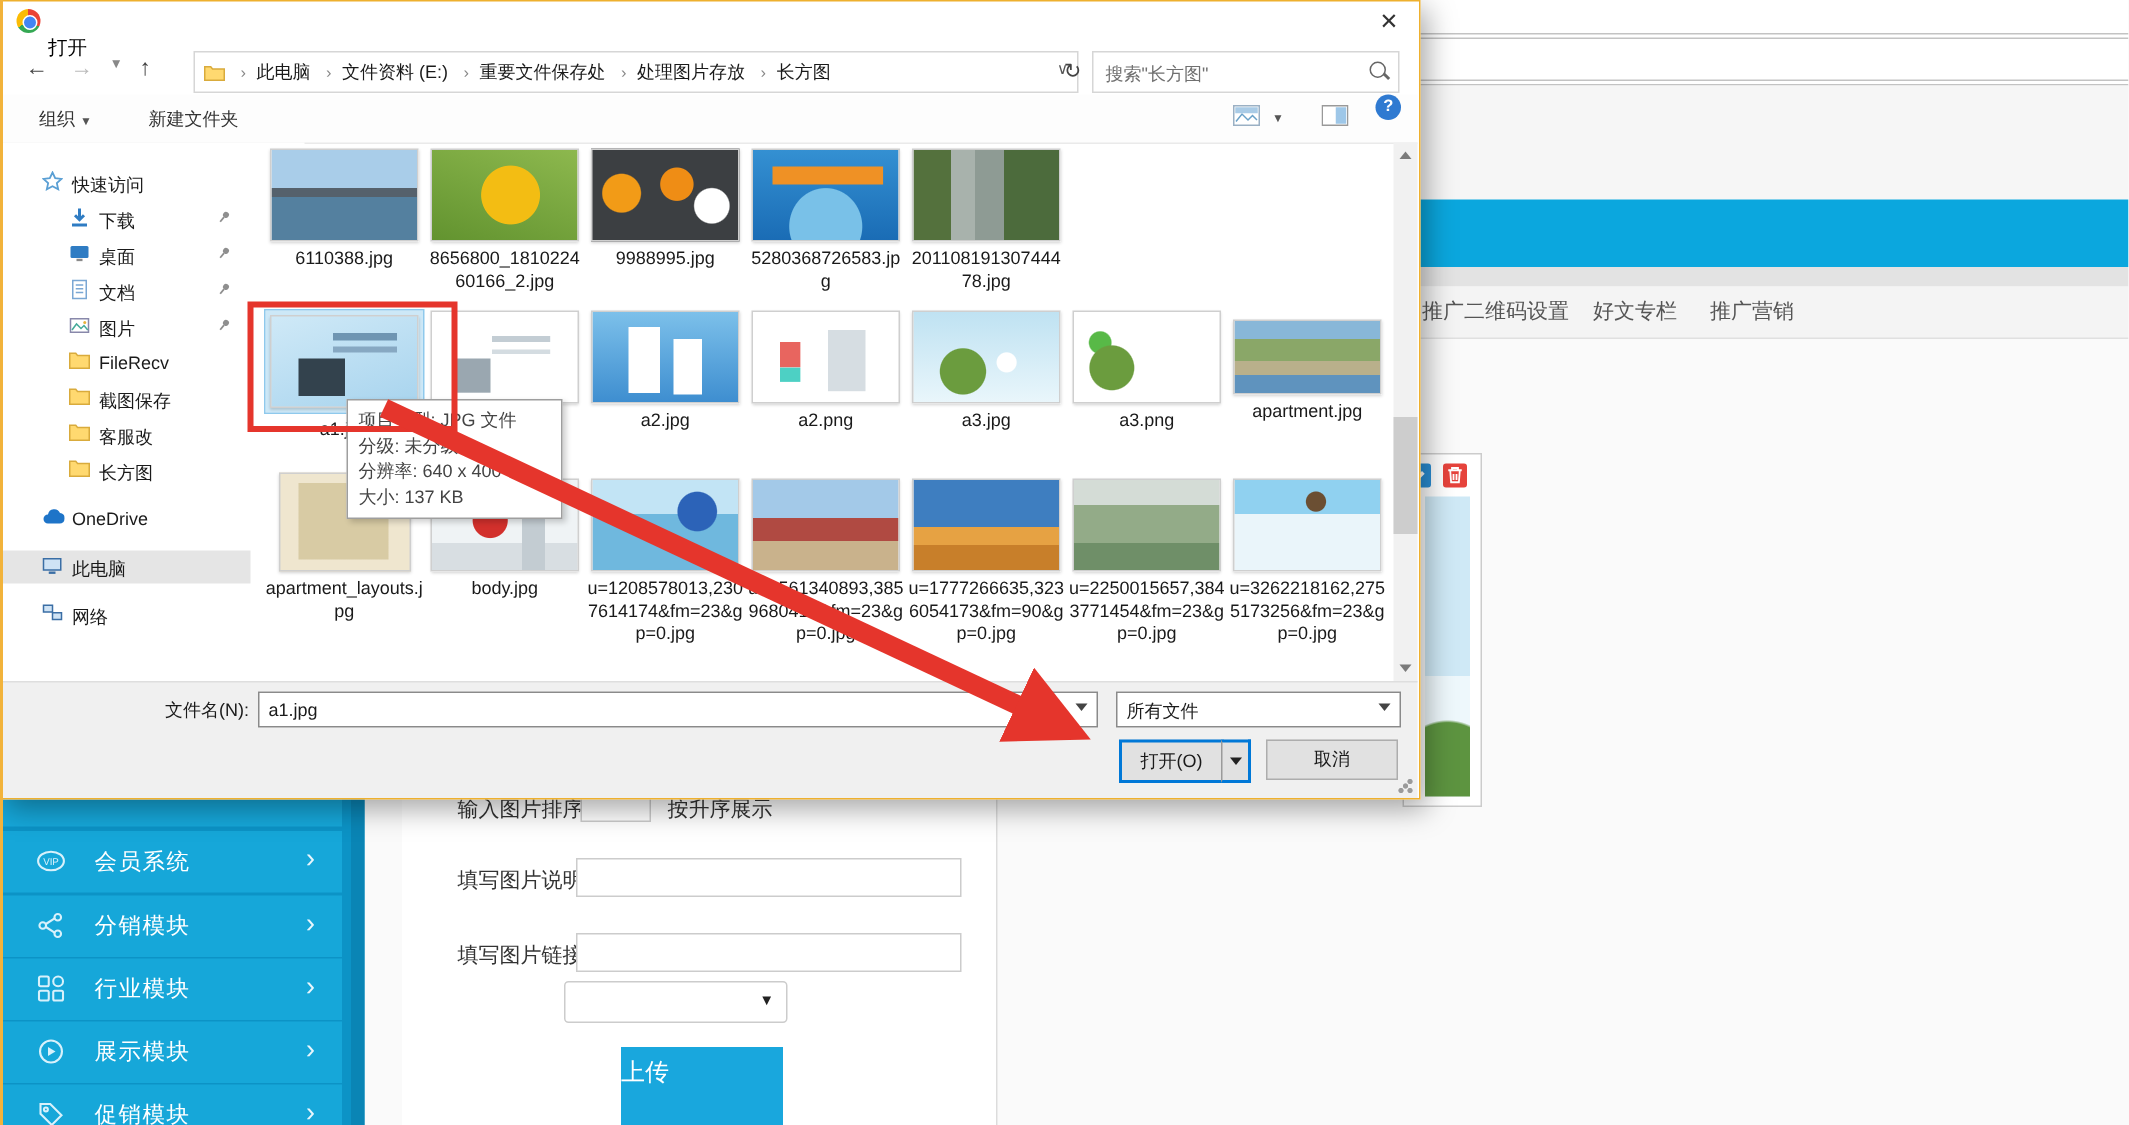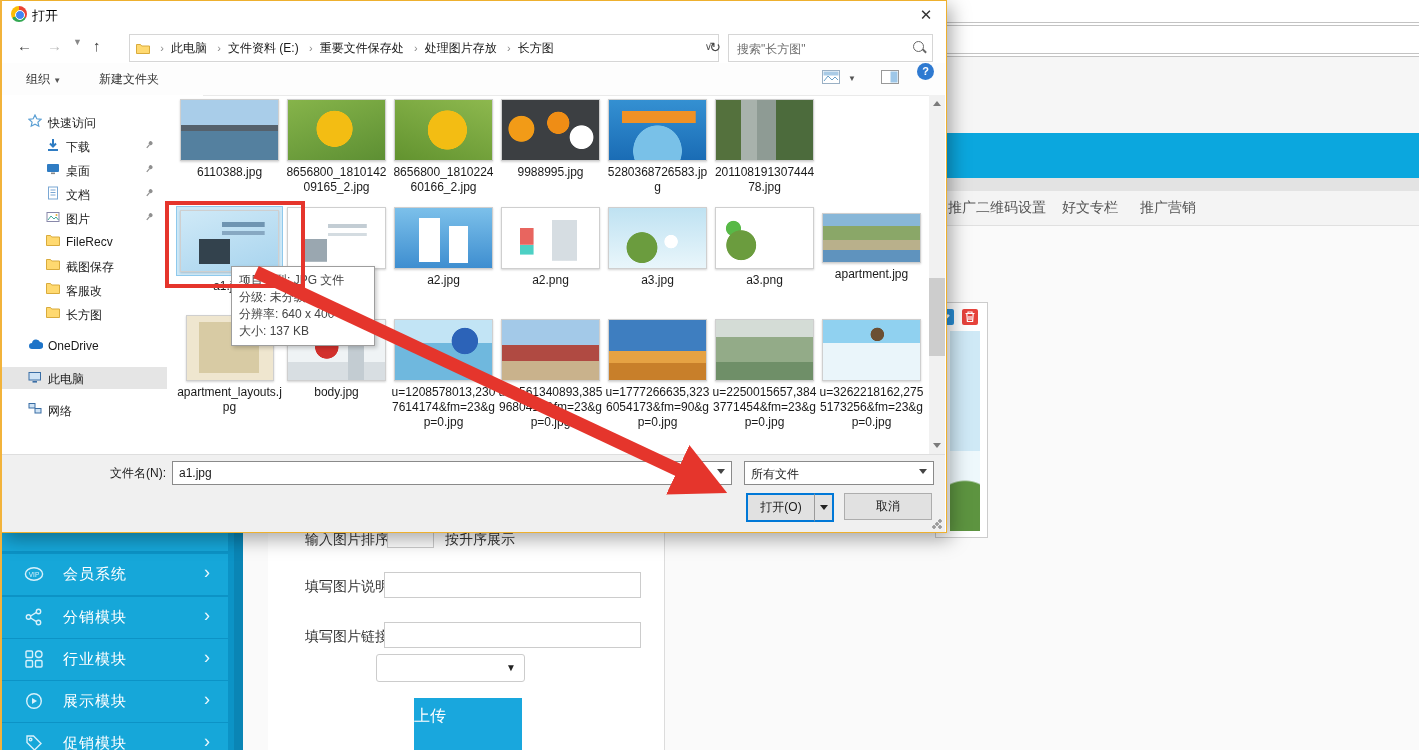--- a/index.html
+++ b/index.html
@@ -35,21 +35,21 @@
   
   .right-card{left:935px;top:302px;width:51px;height:234px;background:#fff;border:1px solid #ccc;z-index:1;}
   .rc-edit{position:absolute;left:2px;top:6px;width:16px;height:16px;background:#2a8fd6;border-radius:2px;}
   .rc-trash{position:absolute;left:26px;top:6px;width:16px;height:16px;background:#e6433c;border-radius:2px;}
   .rc-img{position:absolute;left:14px;top:28px;width:30px;height:200px;
           background:radial-gradient(circle at 50% 92%,#5d9440 0 18%,transparent 19%),
                      linear-gradient(180deg,#cfe9f6 0 60%,#eef8fc 60%);}
   
   .dialog{left:0;top:0;width:945px;height:531px;background:#fff;border:1px solid #eeb02e;
           box-shadow:4px 6px 18px rgba(0,0,0,.35);z-index:10;}
-  .ttl{position:absolute;left:31px;top:6px;font-size:13px;color:#000;}
+  .ttl{position:absolute;left:31px;top:22px;font-size:13px;color:#000;}
   .chrome{position:absolute;left:10px;top:5px;width:16px;height:16px;border-radius:50%;
           background:conic-gradient(#ea4335 0 33%,#34a853 0 66%,#fbbc05 0);}
   .chrome i{position:absolute;left:4px;top:4px;width:8px;height:8px;border-radius:50%;background:#4285f4;border:1.5px solid #fff;}
   .close{position:absolute;right:10px;top:4px;width:20px;height:20px;font-size:15px;color:#333;text-align:center;line-height:20px;}
   .nav-ic{position:absolute;top:36px;font-size:15px;color:#444;}
   .addr{position:absolute;left:112px;top:33px;width:588px;height:26px;border:1px solid #d6d6d6;background:#fff;margin-left:16px;}
   .crumbs{position:absolute;left:6px;top:5px;font-size:12px;white-space:nowrap;}
   .crumbs .sep{color:#888;margin:0 7px;font-size:11px;}
   .addr .drop{position:absolute;right:6px;top:6px;font-size:10px;color:#555;}
   .refresh{position:absolute;left:703px;top:33px;width:22px;height:26px;text-align:center;line-height:26px;font-size:14px;color:#444;}
@@ -396,24 +396,20 @@
       <span class="lbl" style="left:46px">网络</span>
     </div>
   </div>
 
   <div class="grid-row" style="top:98px">
     <div class="cell">
         <div class="thumb t1"></div>
         <div class="fname">6110388.jpg</div>
       </div>
     <div class="cell">
-        <div class="thumb t2"></div>
-        <div class="fname">8656800_181014209165_2.jpg</div>
-      </div>
-    <div class="cell">
         <div class="thumb t3"></div>
         <div class="fname">8656800_181022460166_2.jpg</div>
       </div>
     <div class="cell">
         <div class="thumb t4"></div>
         <div class="fname">9988995.jpg</div>
       </div>
     <div class="cell">
         <div class="thumb t6"></div>
         <div class="fname">5280368726583.jpg</div>

